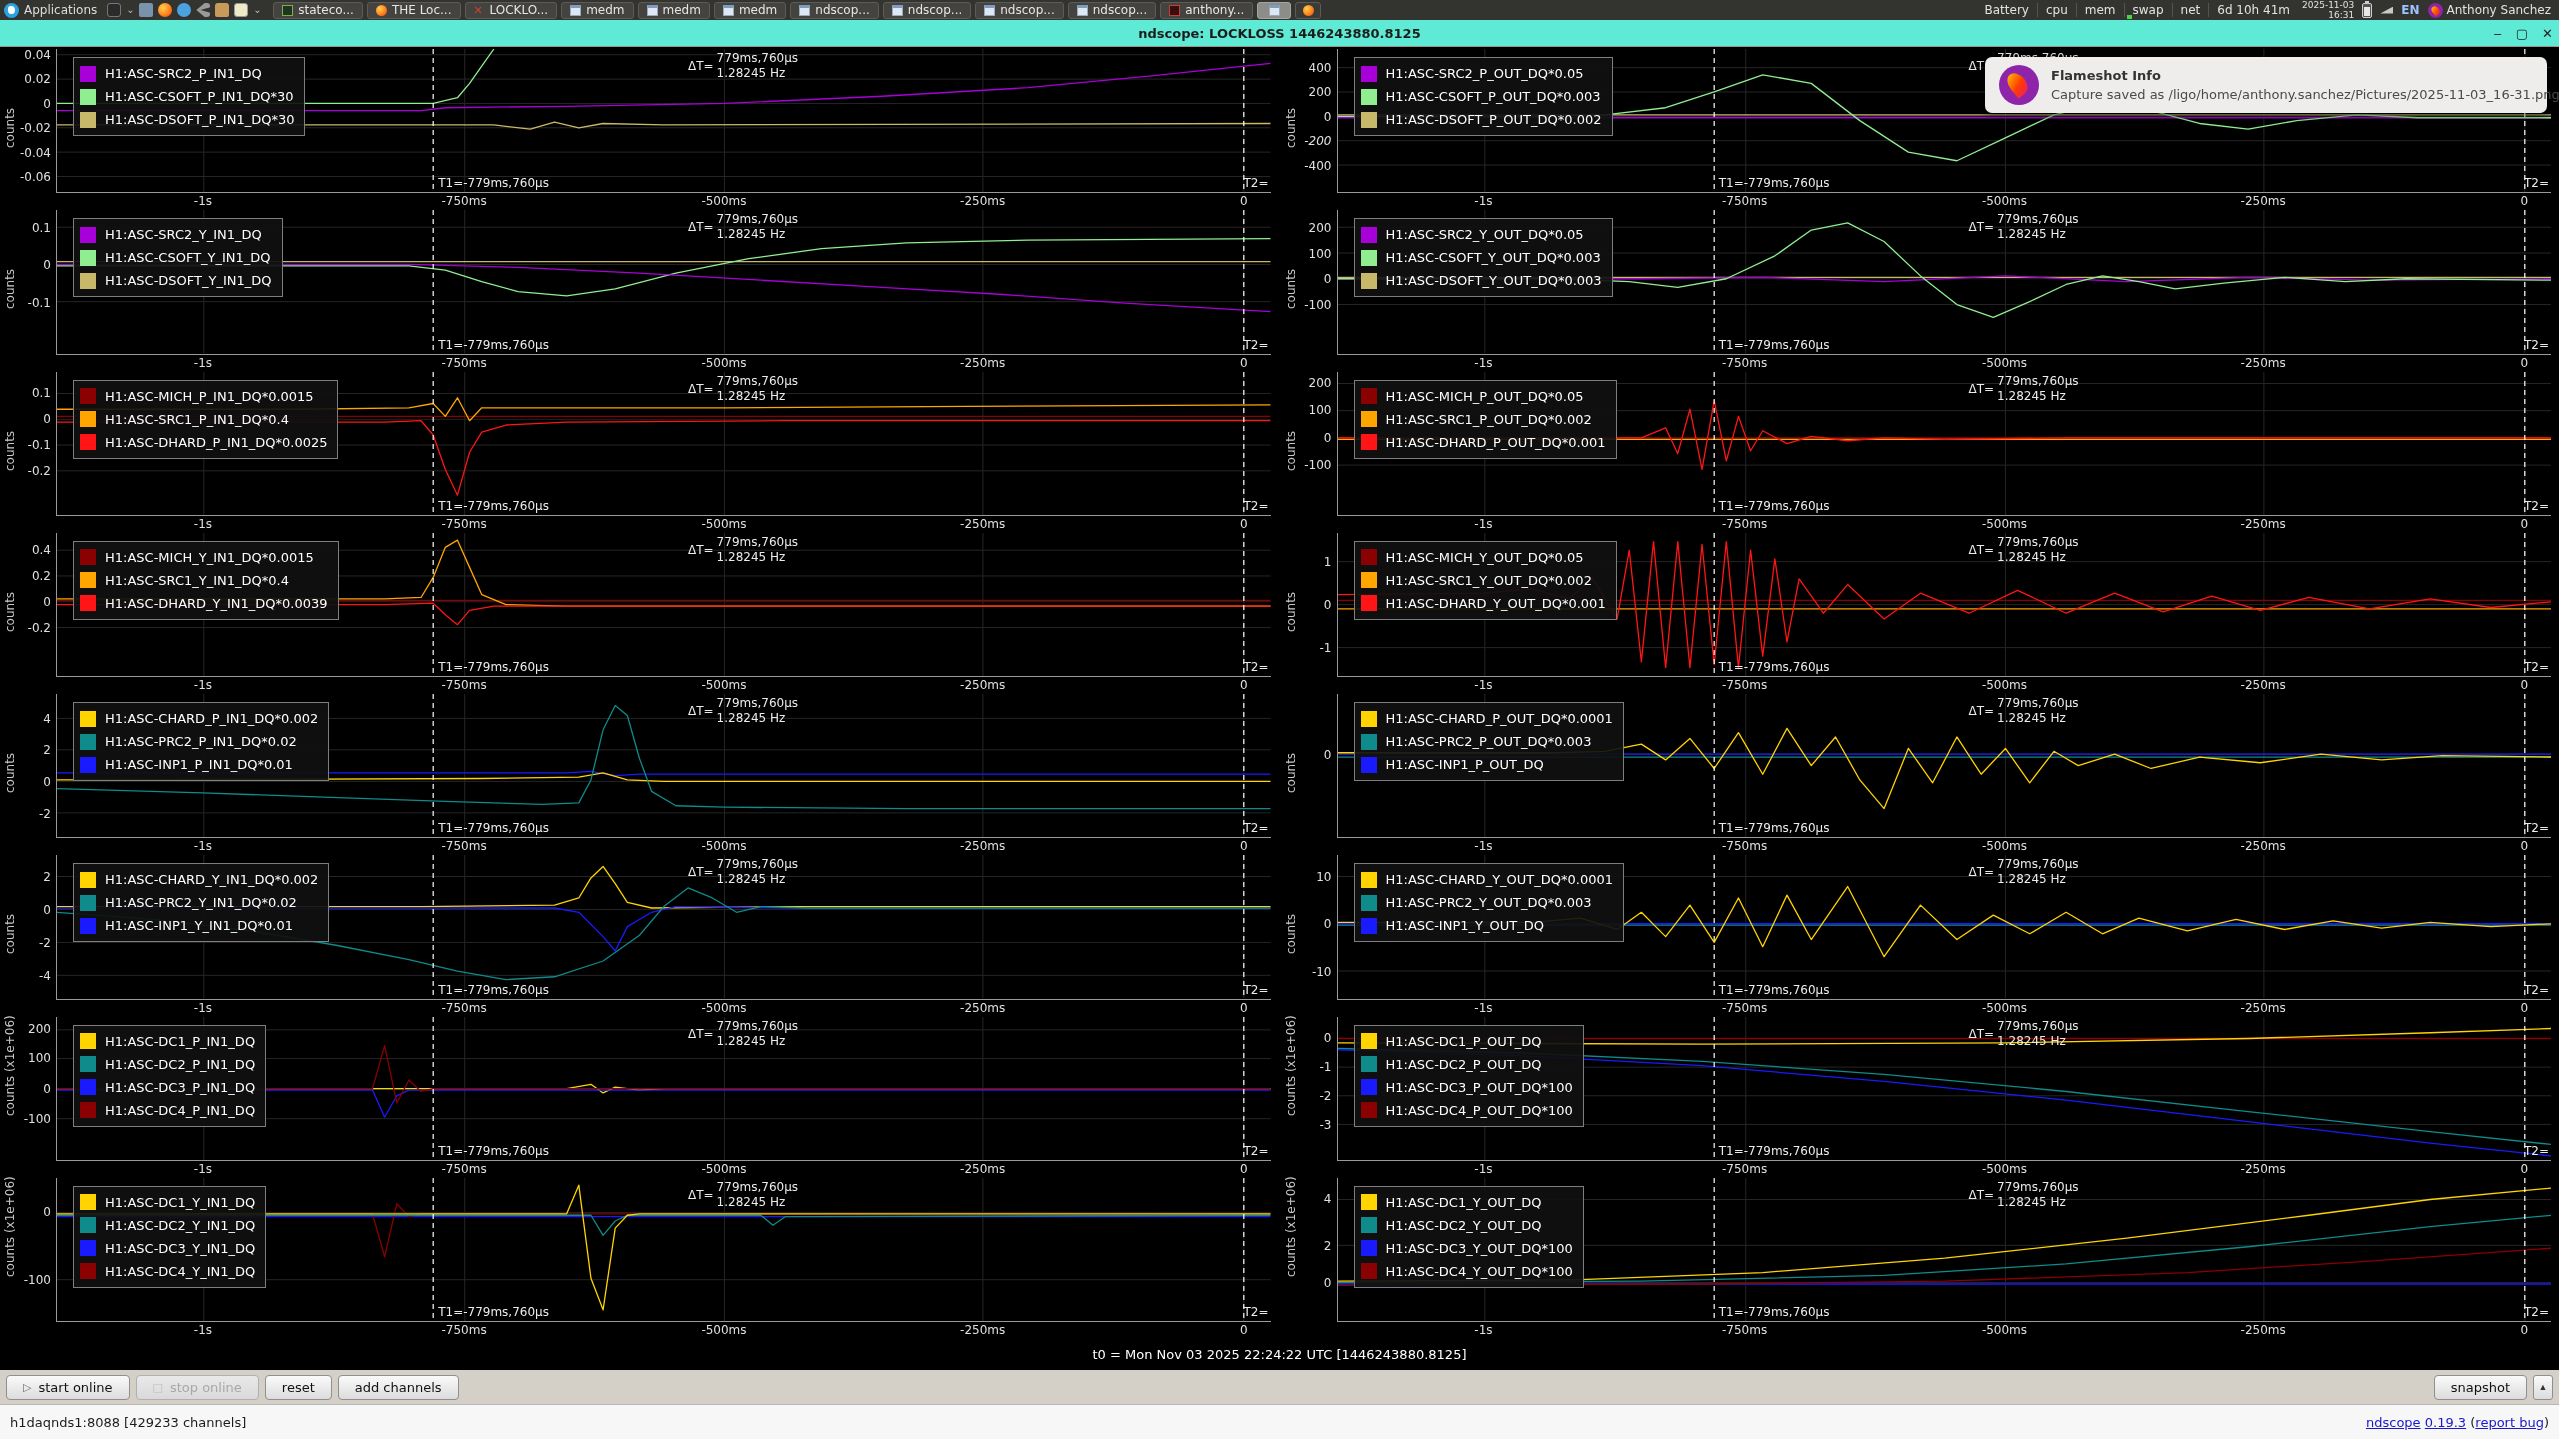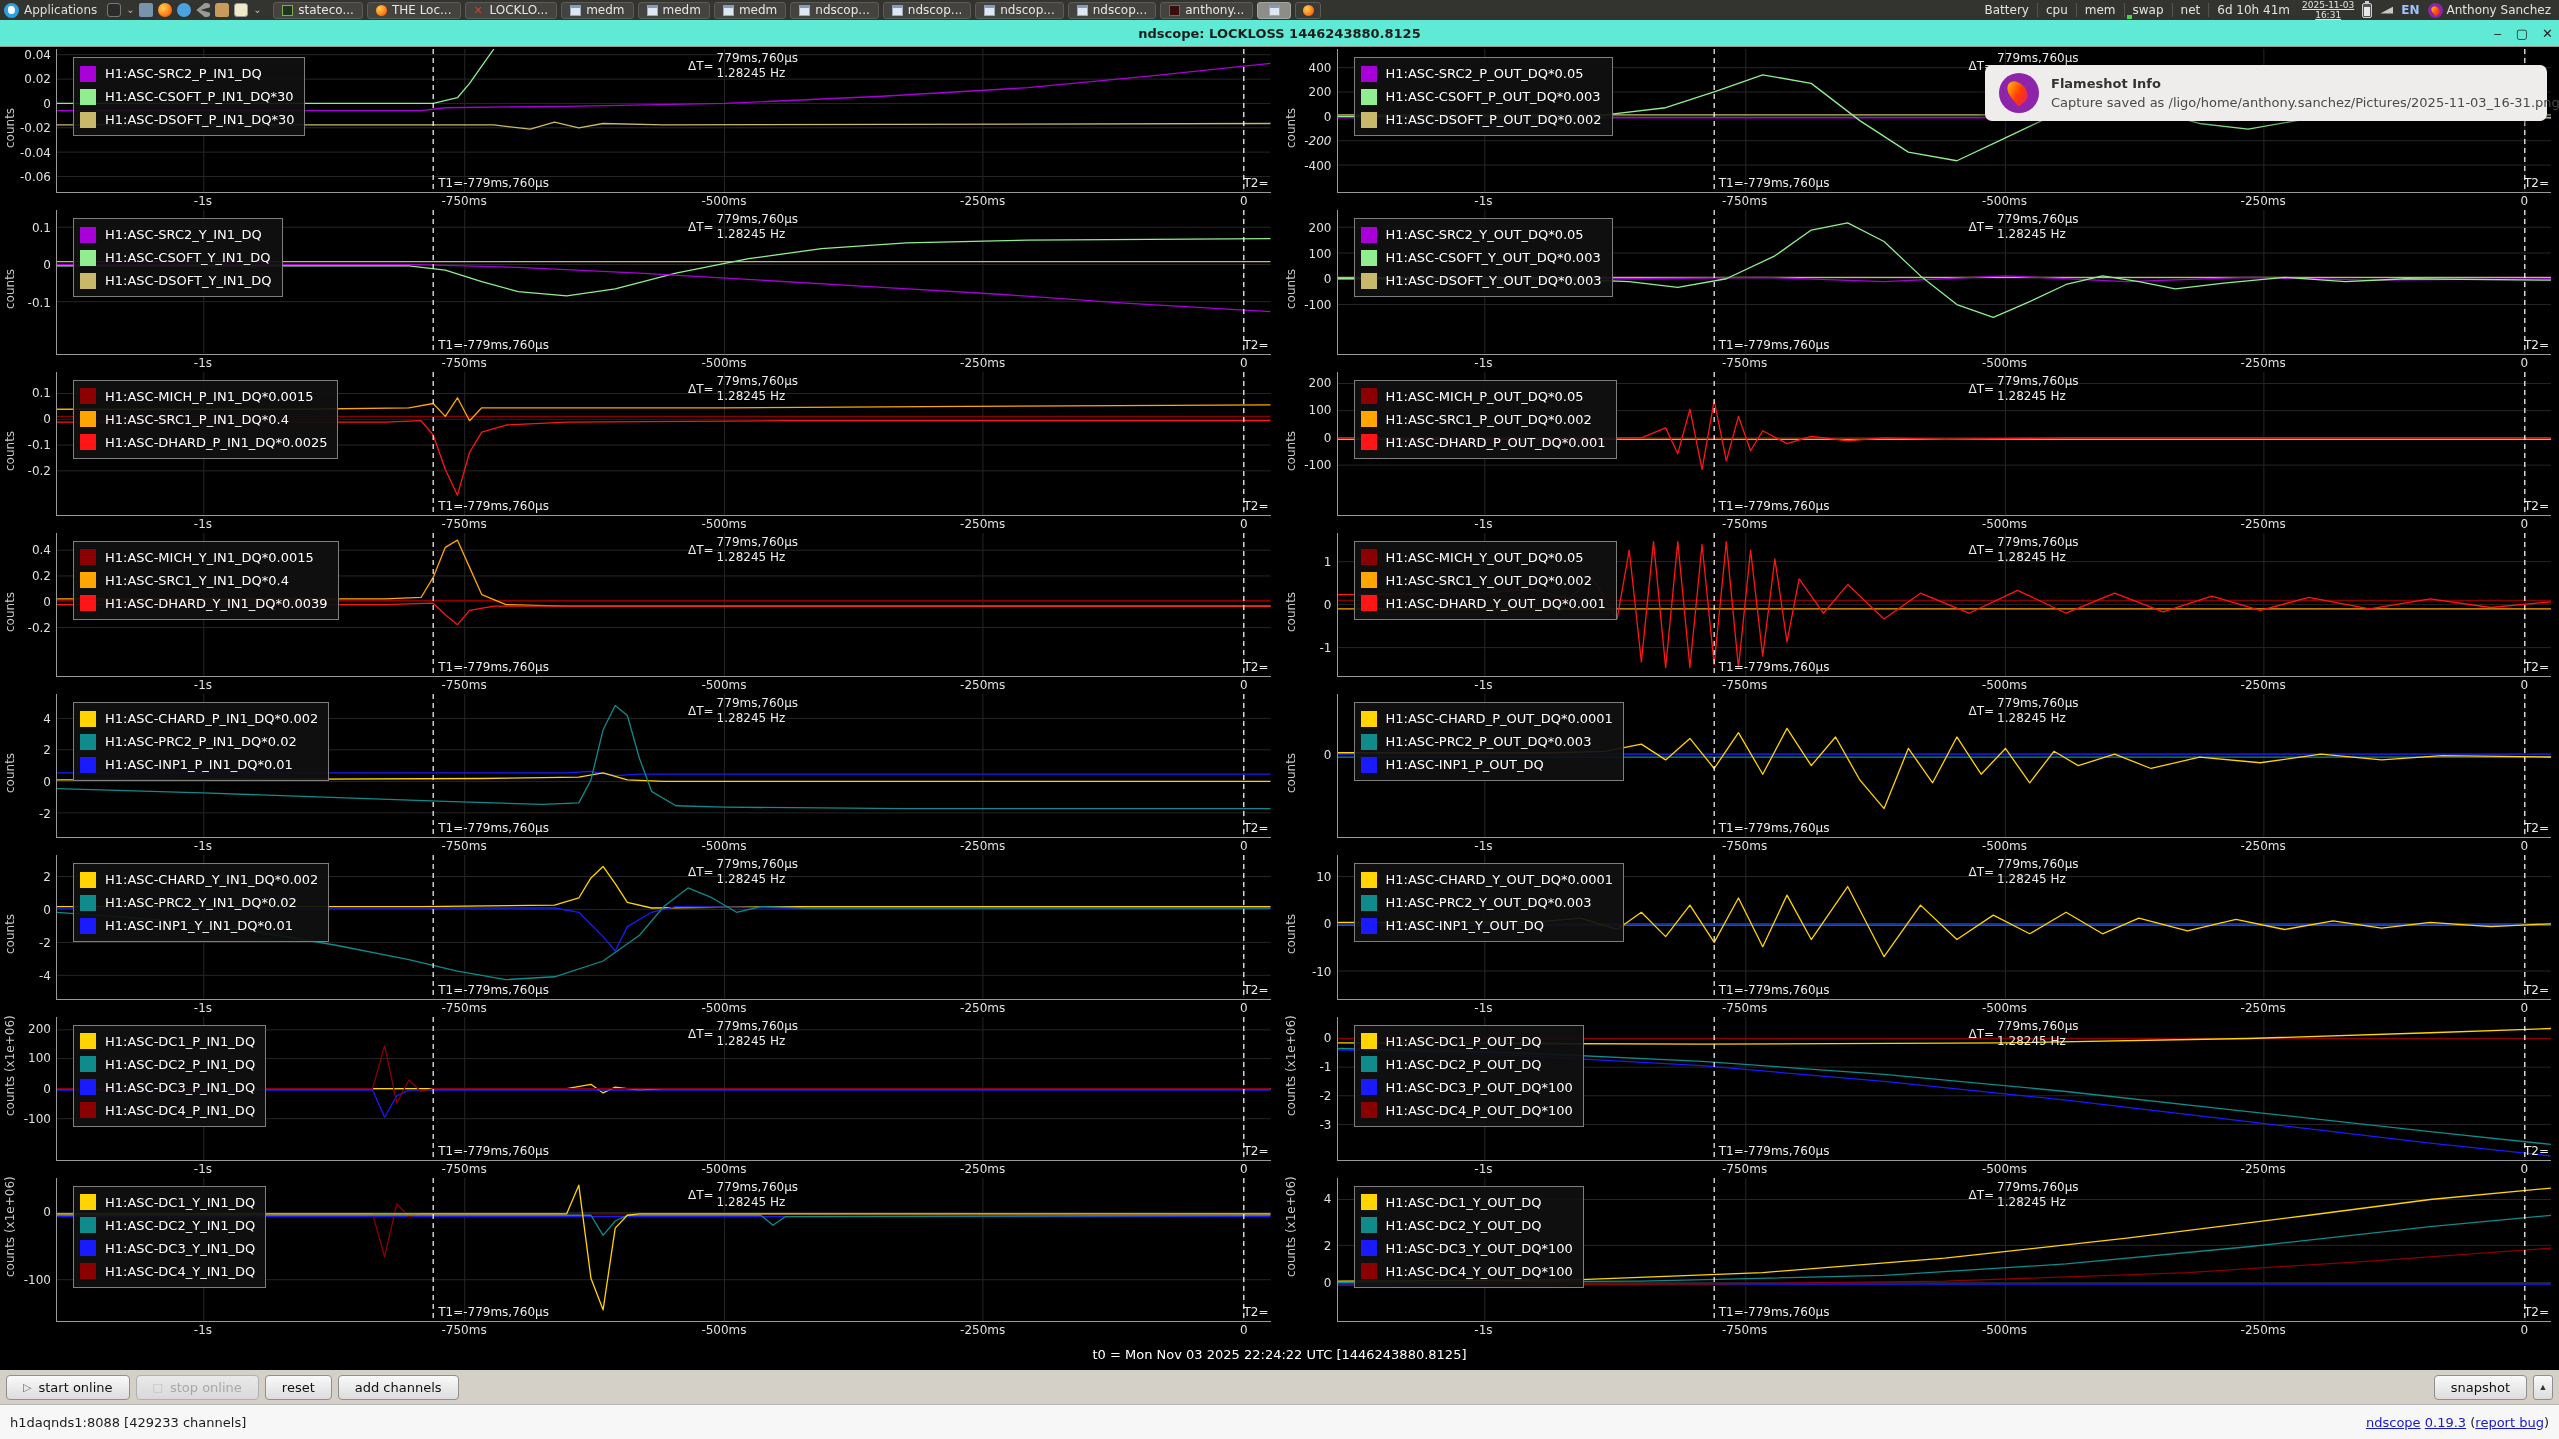--- a/index.html
+++ b/index.html
@@ -28,38 +28,38 @@
   .wic.firefox { background:radial-gradient(circle at 35% 35%, #ffd24a, #ff7a1a 60%, #c7441e); border-radius:50%; }
   .wic.close { background:none; color:#d04030; font-weight:bold; font-size:11px; line-height:11px; }
   .wic.window { background:#dfe8f2; border:1px solid #9ab; border-top:3px solid #7d9cc0; }
   .wic.terminal { background:#3a0d0d; border:1px solid #c04040; }
   .winbtn.active-win { background:#8c8c89; border-color:#a5a5a2; width:34px; justify-content:center; }
   .winbtn.ff-win { width:26px; justify-content:center; background:#3a3a36; }
   .tb-right { display:flex; align-items:center; margin-left:auto; color:#e2e2e2; }
   .tb-item { padding:0 8px; border-left:1px solid #55534f; white-space:nowrap; position:relative; }
   .tb-item.first { border-left:none; }
   .swap-ind { position:absolute; left:2px; bottom:-2px; width:5px; height:4px; background:#43d843; }
-  .tb-datetime { display:flex; flex-direction:column; align-items:center; font-size:9px; line-height:10px; padding:0 4px;text-decoration:underline; }
+  .tb-datetime { display:flex; flex-direction:column; align-items:flex-end; font-size:9px; line-height:10px; padding:0 4px; }
   .battery-icon { width:10px; height:15px; border:1px solid #cfcfcf; border-radius:2px; position:relative; margin:0 4px; background:#555; }
   .battery-icon::before { content:""; position:absolute; top:-3px; left:2px; width:4px; height:2px; background:#cfcfcf; }
   .battery-icon::after { content:""; position:absolute; left:1px; right:1px; bottom:1px; height:9px; background:#e8e8e8; }
   .wedge-icon { width:13px; height:7px; background:#c9c9c9; clip-path:polygon(0 100%,100% 0,100% 100%); margin:0 4px; }
   .lang { color:#9cc3ff; font-weight:bold; padding:0 4px; }
   .flameshot-mini { width:15px; height:15px; border-radius:50%; background:#8e24aa; position:relative; margin:0 4px; }
   .flameshot-mini::after { content:""; position:absolute; left:4px; top:3px; width:7px; height:9px; background:linear-gradient(160deg,#ffc107,#ff3d00 70%); border-radius:50% 50% 50% 0; transform:rotate(-40deg); }
   .username { padding-right:4px; }
 
   
   .titlebar { height:27px; background:#5eead4; border-bottom:1px solid #9a968f; display:flex; align-items:center; justify-content:center; position:relative; flex:0 0 auto; }
   .titlebar .title { font-size:13px; font-weight:bold; color:#1c1c1c; }
   .win-controls { position:absolute; right:6px; top:0; height:100%; display:flex; align-items:center; gap:14px; color:#222; font-size:13px; }
   .win-controls span { cursor:default; }
 
   
-  .notification { position:absolute; top:57px; right:12px; width:562px; height:56px; background:#efedeb; border-radius:7px; box-shadow:0 2px 8px rgba(0,0,0,.6); display:flex; align-items:center; gap:12px; padding:6px 14px; z-index:50;margin-top:8px; }
+  .notification { position:absolute; top:57px; right:12px; width:562px; height:56px; background:#efedeb; border-radius:7px; box-shadow:0 2px 8px rgba(0,0,0,.6); display:flex; align-items:center; gap:12px; padding:6px 14px; z-index:50; }
   .noti-icon { width:40px; height:40px; border-radius:50%; background:#8e24aa; position:relative; flex:0 0 auto; }
   .noti-icon::after { content:""; position:absolute; left:10px; top:7px; width:17px; height:24px; background:linear-gradient(160deg,#ffc107,#ff3d00 55%,#e91e63); border-radius:50% 50% 50% 0; transform:rotate(-40deg); }
   .noti-text { display:flex; flex-direction:column; gap:4px; min-width:0; }
   .noti-title { font-size:13px; font-weight:bold; color:#333; }
   .noti-body { font-size:13px; color:#4a4a4a; white-space:nowrap; }
 
   
   .plot-grid { height:1292px; flex:0 0 auto; display:grid; grid-template-columns:1fr 1fr; column-gap:14px; row-gap:0; padding:2px 8px 0 4px; background:#000; }
   .plot-cell { display:grid; grid-template-columns:52px 1fr; grid-template-rows:1fr 17px; }
   .yaxis { position:relative; grid-column:1; grid-row:1; }

